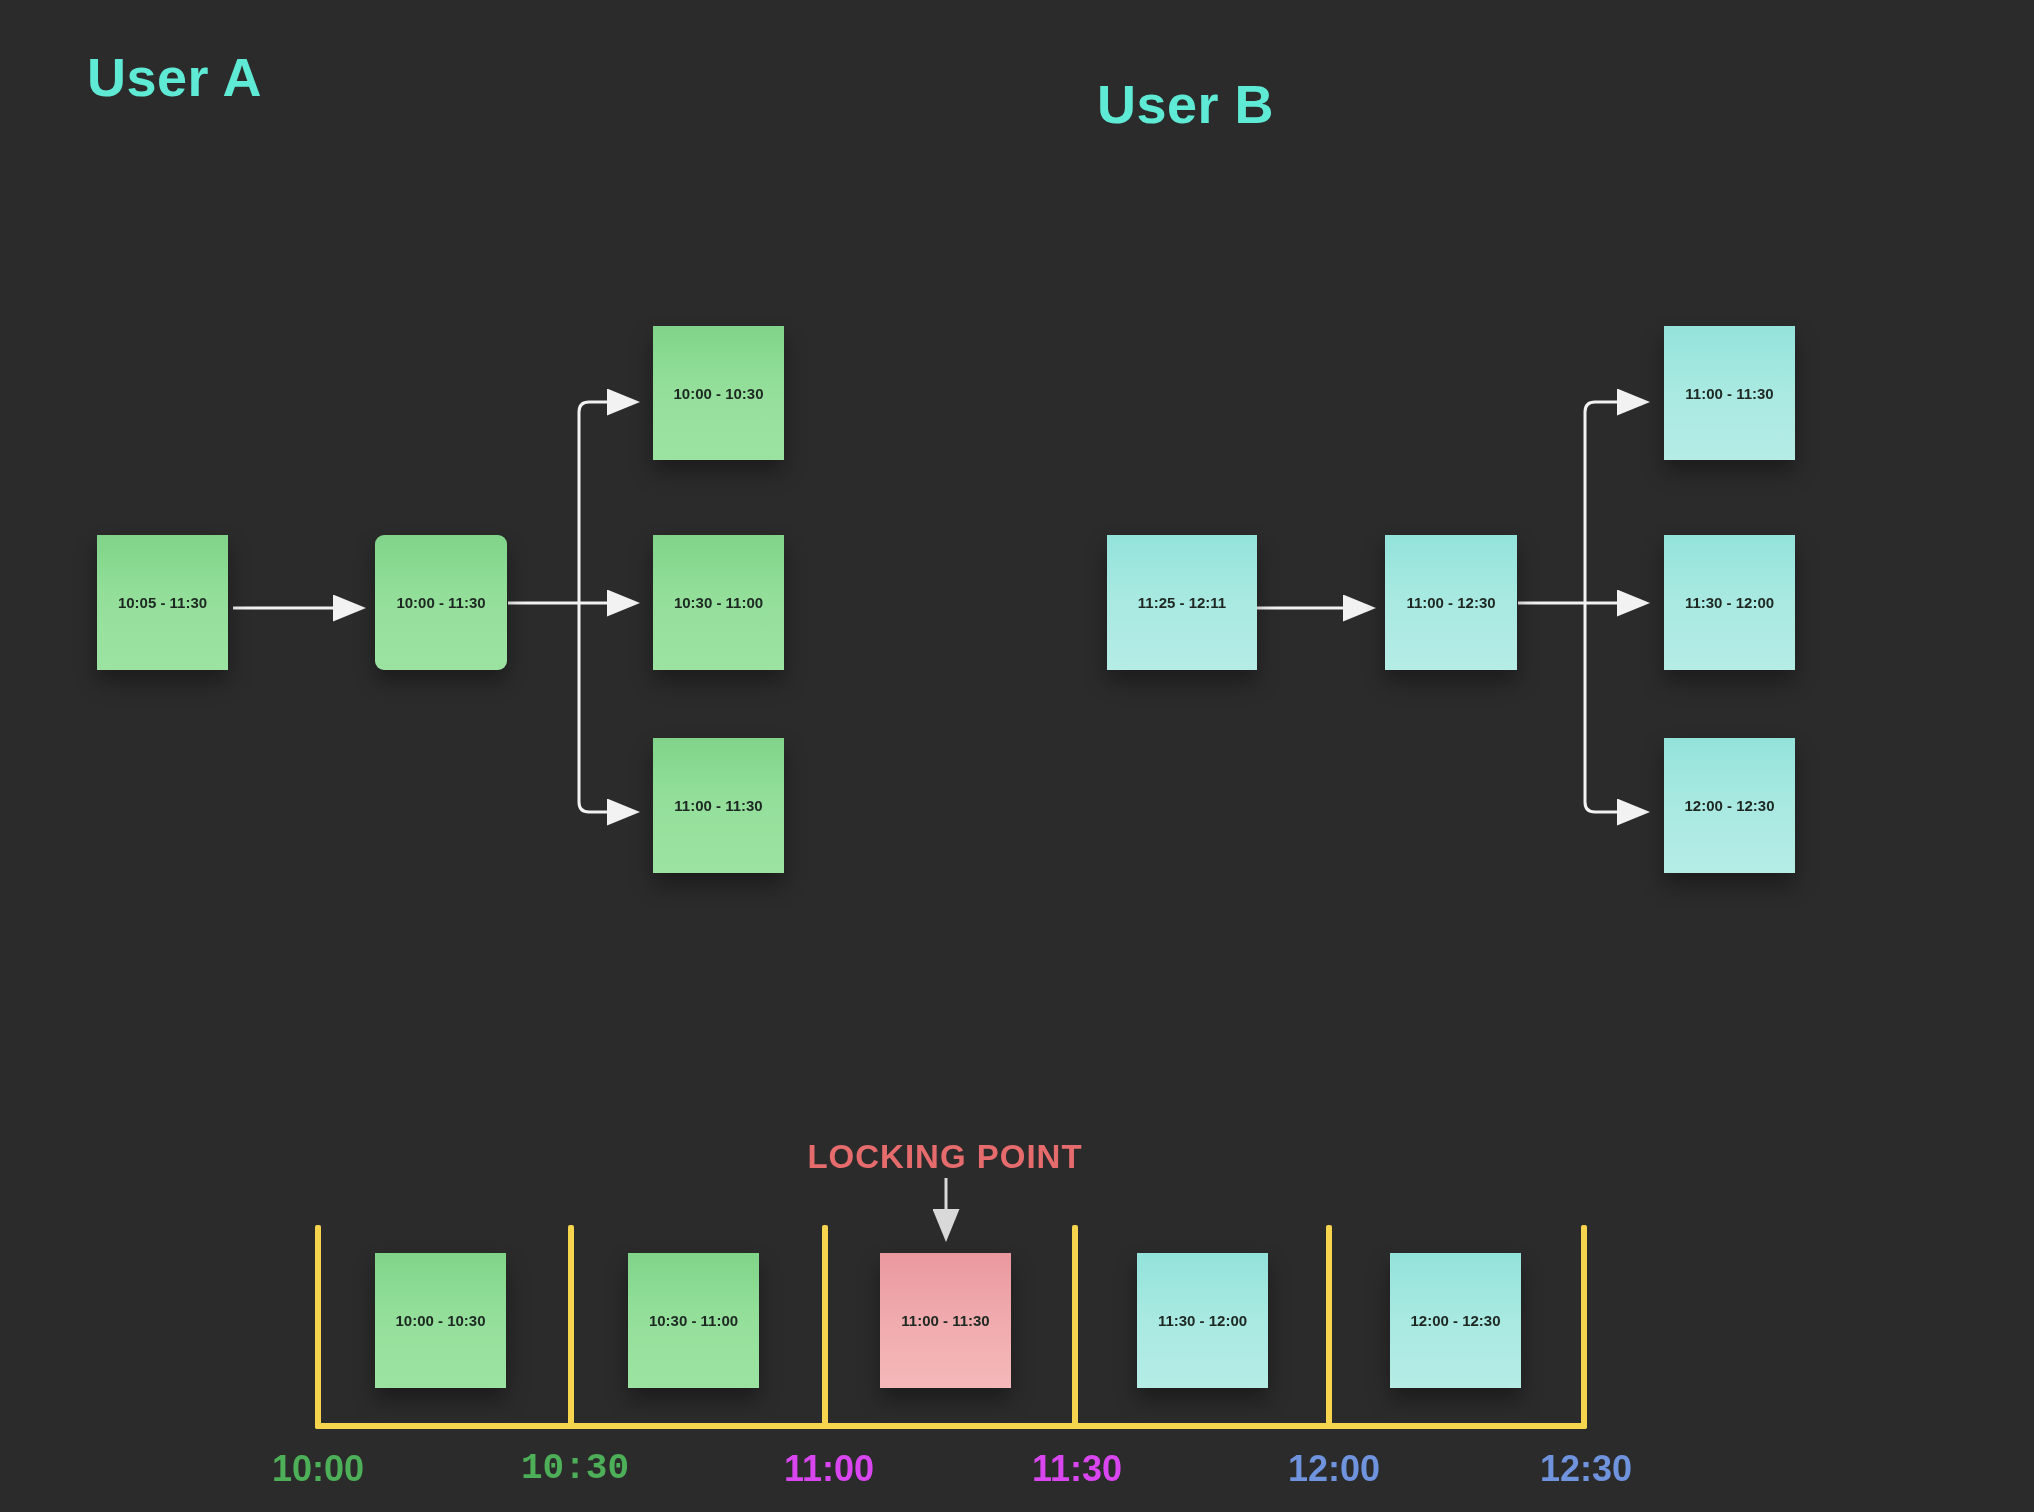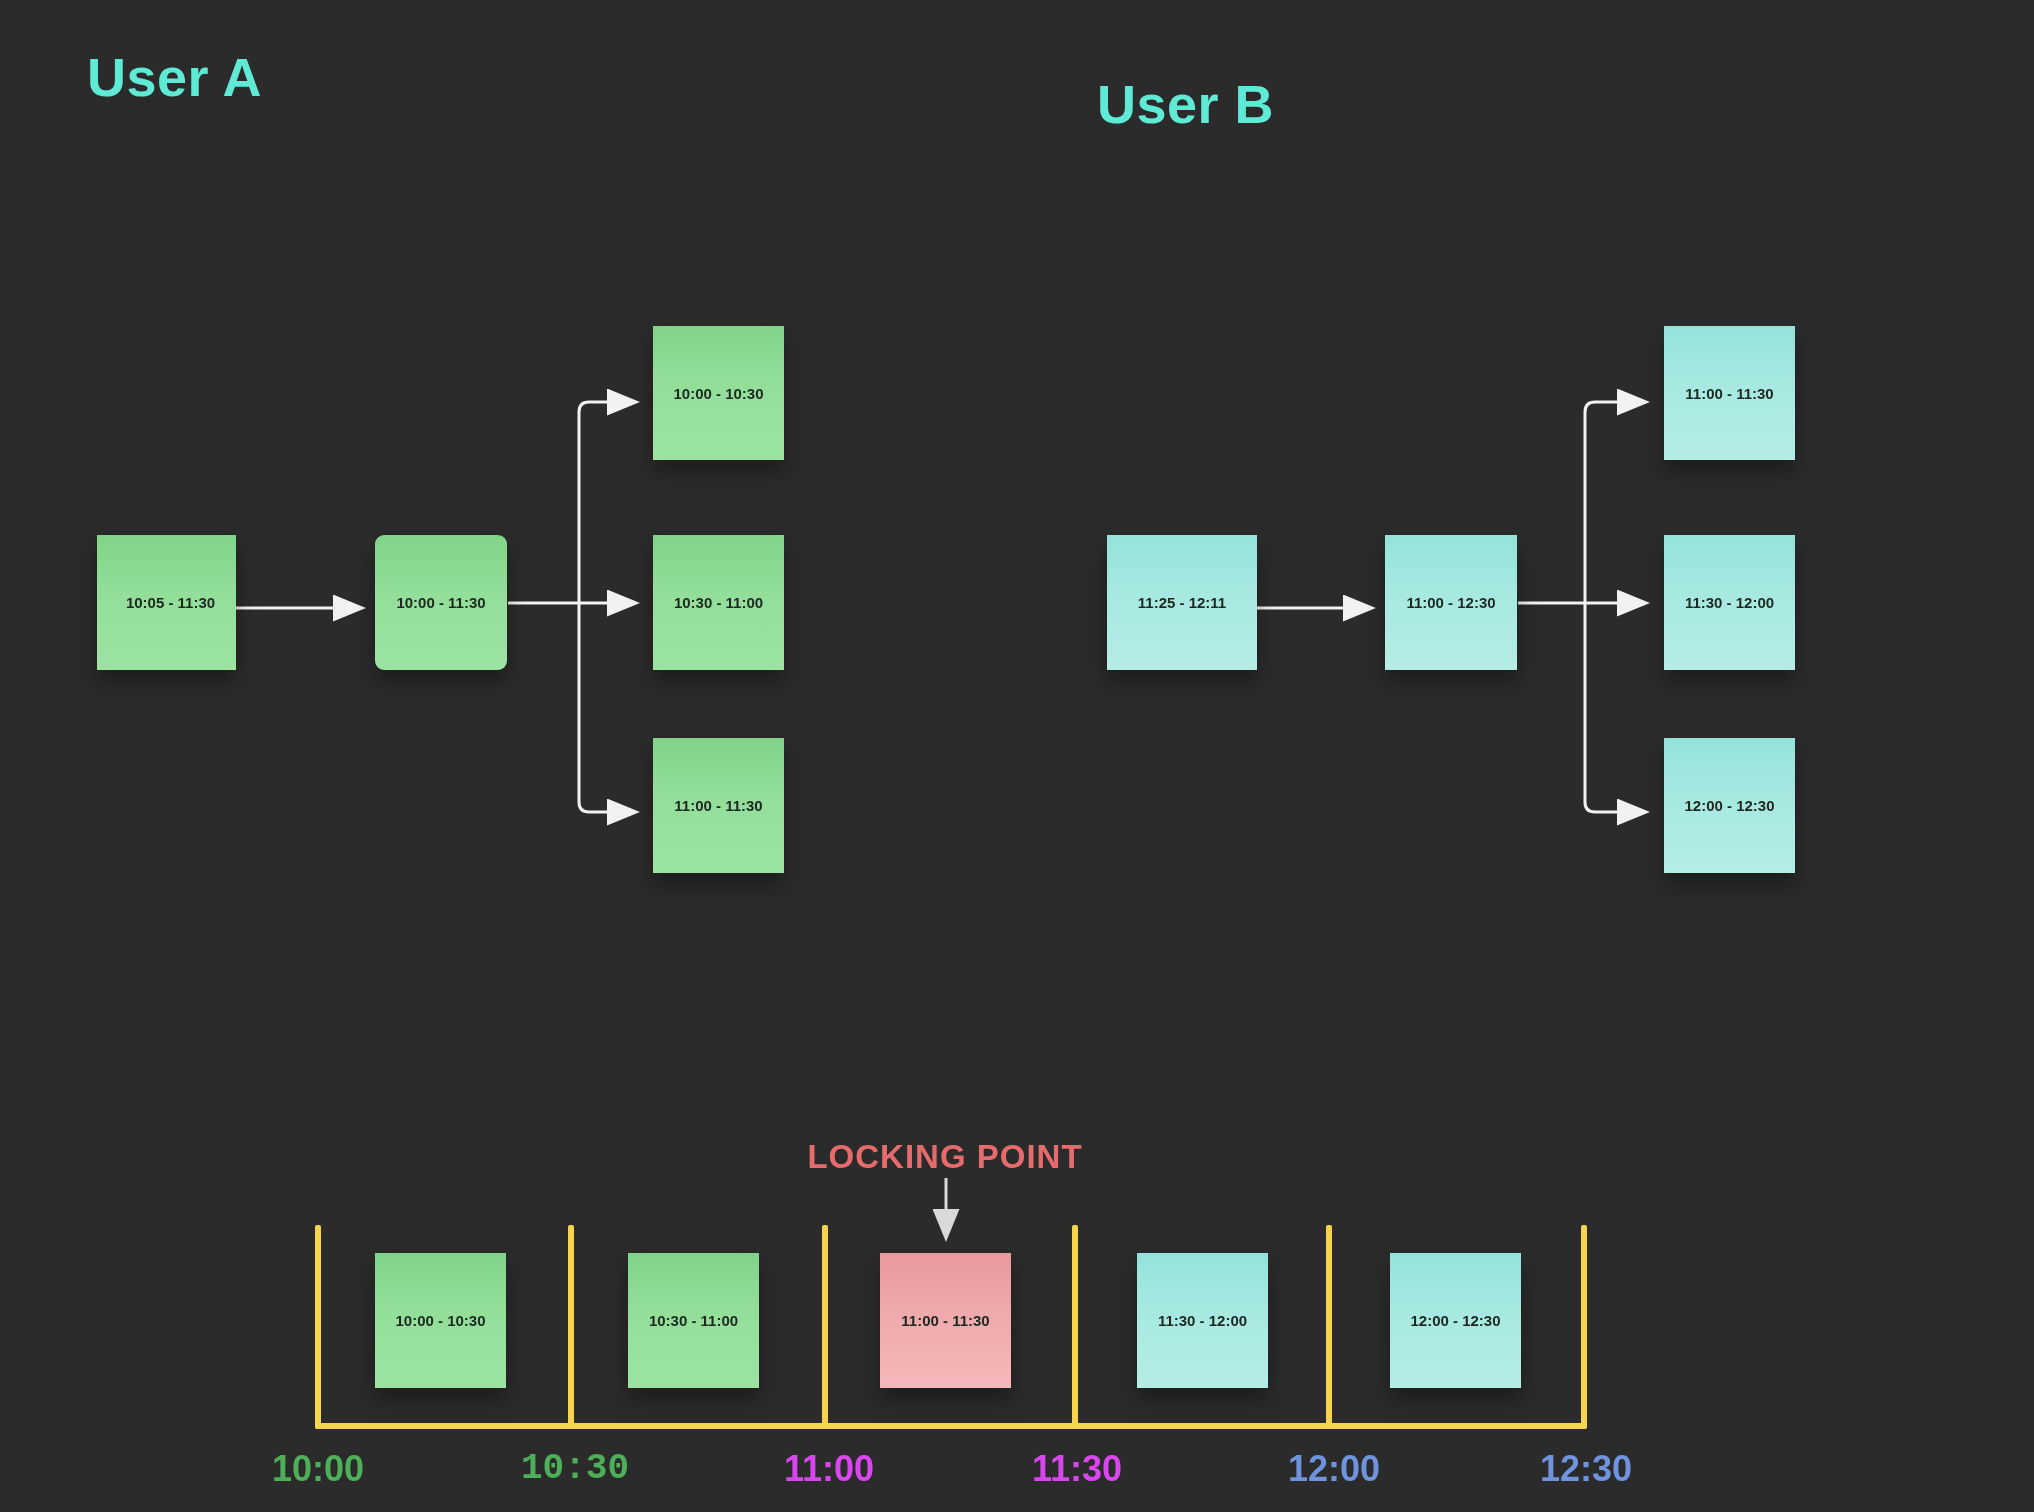--- a/index.html
+++ b/index.html
@@ -89,21 +89,21 @@
     <path d="M579,603 V802 Q579,812 589,812 H634" stroke="#f2f2f2" stroke-width="3" fill="none" marker-end="url(#ah-white)"></path>
 
     <path d="M1243,608 H1370" stroke="#f2f2f2" stroke-width="3" fill="none" marker-end="url(#ah-white)"></path>
     <path d="M1518,603 H1644" stroke="#f2f2f2" stroke-width="3" fill="none" marker-end="url(#ah-white)"></path>
     <path d="M1585,603 V412 Q1585,402 1595,402 H1644" stroke="#f2f2f2" stroke-width="3" fill="none" marker-end="url(#ah-white)"></path>
     <path d="M1585,603 V802 Q1585,812 1595,812 H1644" stroke="#f2f2f2" stroke-width="3" fill="none" marker-end="url(#ah-white)"></path>
 
     <path d="M946,1178 V1236" stroke="#d9d9d9" stroke-width="3" fill="none" marker-end="url(#ah-gray)"></path>
   </svg>
 
-  <div class="slot green" style="left:97px;top:535px;padding-left:8px;">10:05 - 11:30</div>
+  <div class="slot green" style="left:97px;top:535px;">10:05 - 11:30</div>
   <div class="slot green" style="left:375px;top:535px;width:132px;border-radius:9px;">10:00 - 11:30</div>
   <div class="slot green" style="left:653px;top:326px;height:134px;">10:00 - 10:30</div>
   <div class="slot green" style="left:653px;top:535px;">10:30 - 11:00</div>
   <div class="slot green" style="left:653px;top:738px;">11:00 - 11:30</div>
 
   <div class="slot teal" style="left:1107px;top:535px;width:150px;">11:25 - 12:11</div>
   <div class="slot teal" style="left:1385px;top:535px;width:132px;">11:00 - 12:30</div>
   <div class="slot teal" style="left:1664px;top:326px;height:134px;">11:00 - 11:30</div>
   <div class="slot teal" style="left:1664px;top:535px;">11:30 - 12:00</div>
   <div class="slot teal" style="left:1664px;top:738px;">12:00 - 12:30</div>

